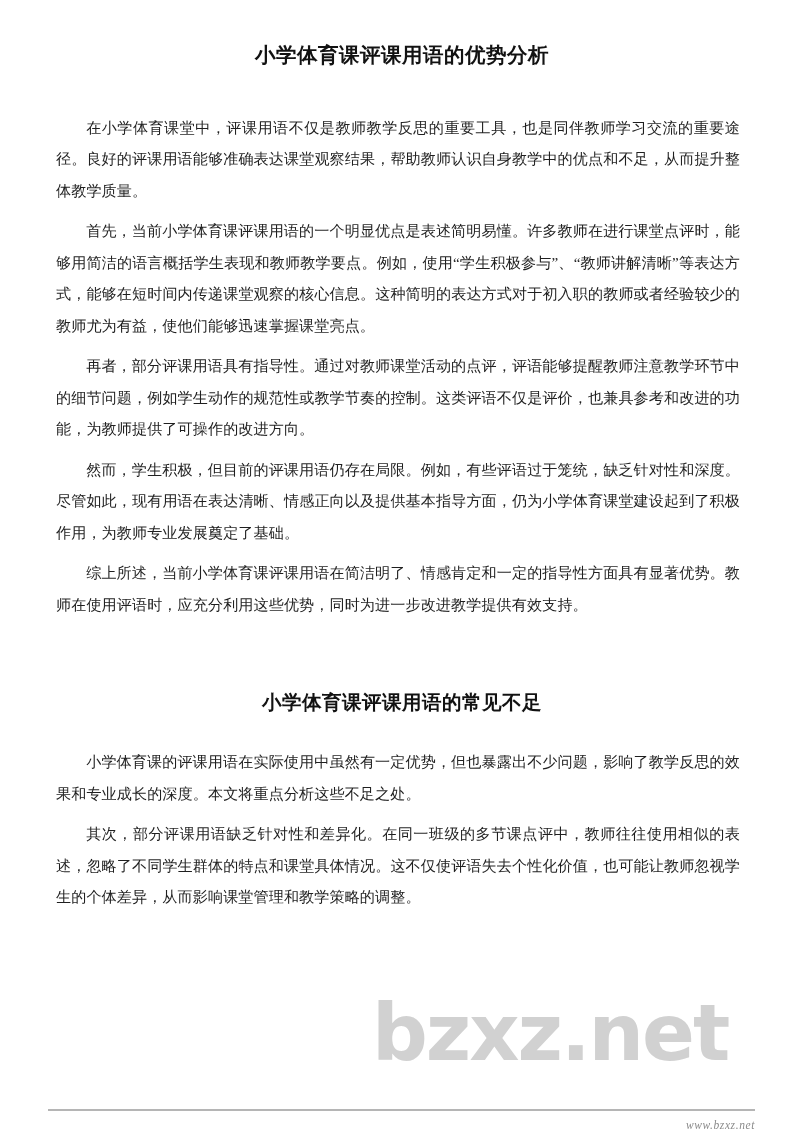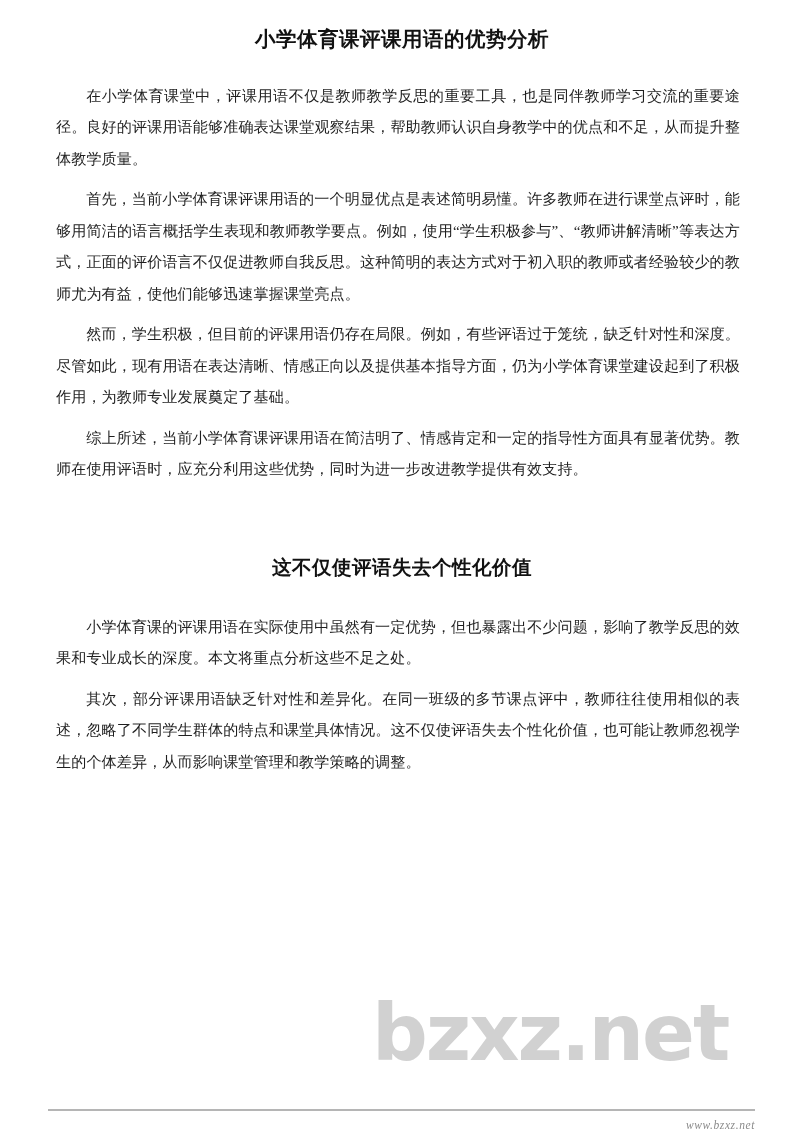--- a/index.html
+++ b/index.html
@@ -49,21 +49,21 @@
     box-sizing: border-box;
     width: 800px;
   }
   .doc-title {
     font-family: "DejaVu Sans", "Liberation Sans", sans-serif;
     font-weight: bold;
     font-size: 20.5px;
     text-align: center;
     letter-spacing: 0.5px;
     color: #121212;
-    margin: 0;
+    margin: 16px;
     padding-top: 26px;
     padding-bottom: 0;
     line-height: 1.3;
   }
   .section-title {
     font-family: "DejaVu Sans", "Liberation Sans", sans-serif;
     font-weight: bold;
     font-size: 19.5px;
     text-align: center;
     letter-spacing: 0.5px;
@@ -123,27 +123,28 @@
   <div class="watermark-layer">
     <div class="watermark">bzxz.net</div>
   </div>
 
   <div class="content">
 
     <h1 class="doc-title">小学体育课评课用语的优势分析</h1>
     <div class="spacer-after-title1"></div>
 
     <p class="para">在小学体育课堂中，评课用语不仅是教师教学反思的重要工具，也是同伴教师学习交流的重要途径。良好的评课用语能够准确表达课堂观察结果，帮助教师认识自身教学中的优点和不足，从而提升整体教学质量。</p>
-    <p class="para">首先，当前小学体育课评课用语的一个明显优点是表述简明易懂。许多教师在进行课堂点评时，能够用简洁的语言概括学生表现和教师教学要点。例如，使用“学生积极参与”、“教师讲解清晰”等表达方式，正面的评价语言不仅促进教师自我反思。这种简明的表达方式对于初入职的教师或者经验较少的教师尤为有益，使他们能够迅速掌握课堂亮点。</p>
+    <p class="para">首先，当前小学体育课评课用语的一个明显优点是表述简明易懂。许多教师在进行课堂点评时，能够用简洁的语言概括学生表现和教师教学要点。例如，使用“学生积极参与”、“教师讲解清晰”等表达方式，能够在短时间内传递课堂观察的核心信息。这种简明的表达方式对于初入职的教师或者经验较少的教师尤为有益，使他们能够迅速掌握课堂亮点。</p>
+    <p class="para">再者，部分评课用语具有指导性。通过对教师课堂活动的点评，评语能够提醒教师注意教学环节中的细节问题，例如学生动作的规范性或教学节奏的控制。这类评语不仅是评价，也兼具参考和改进的功能，为教师提供了可操作的改进方向。</p>
     <p class="para">然而，学生积极，但目前的评课用语仍存在局限。例如，有些评语过于笼统，缺乏针对性和深度。尽管如此，现有用语在表达清晰、情感正向以及提供基本指导方面，仍为小学体育课堂建设起到了积极作用，为教师专业发展奠定了基础。</p>
     <p class="para">综上所述，当前小学体育课评课用语在简洁明了、情感肯定和一定的指导性方面具有显著优势。教师在使用评语时，应充分利用这些优势，同时为进一步改进教学提供有效支持。</p>
 
     <div class="spacer-before-section2"></div>
 
-    <h2 class="section-title">这不仅使评语失去个性化价值</h2>
+    <h2 class="section-title">小学体育课评课用语的常见不足</h2>
     <div class="spacer-after-title2"></div>
 
     <p class="para">小学体育课的评课用语在实际使用中虽然有一定优势，但也暴露出不少问题，影响了教学反思的效果和专业成长的深度。本文将重点分析这些不足之处。</p>
     <p class="para">其次，部分评课用语缺乏针对性和差异化。在同一班级的多节课点评中，教师往往使用相似的表述，忽略了不同学生群体的特点和课堂具体情况。这不仅使评语失去个性化价值，也可能让教师忽视学生的个体差异，从而影响课堂管理和教学策略的调整。</p>
 
   </div>
 
   <div class="footer">
     <div class="footer-rule"></div>
     <div class="footer-text">www.bzxz.net</div>

